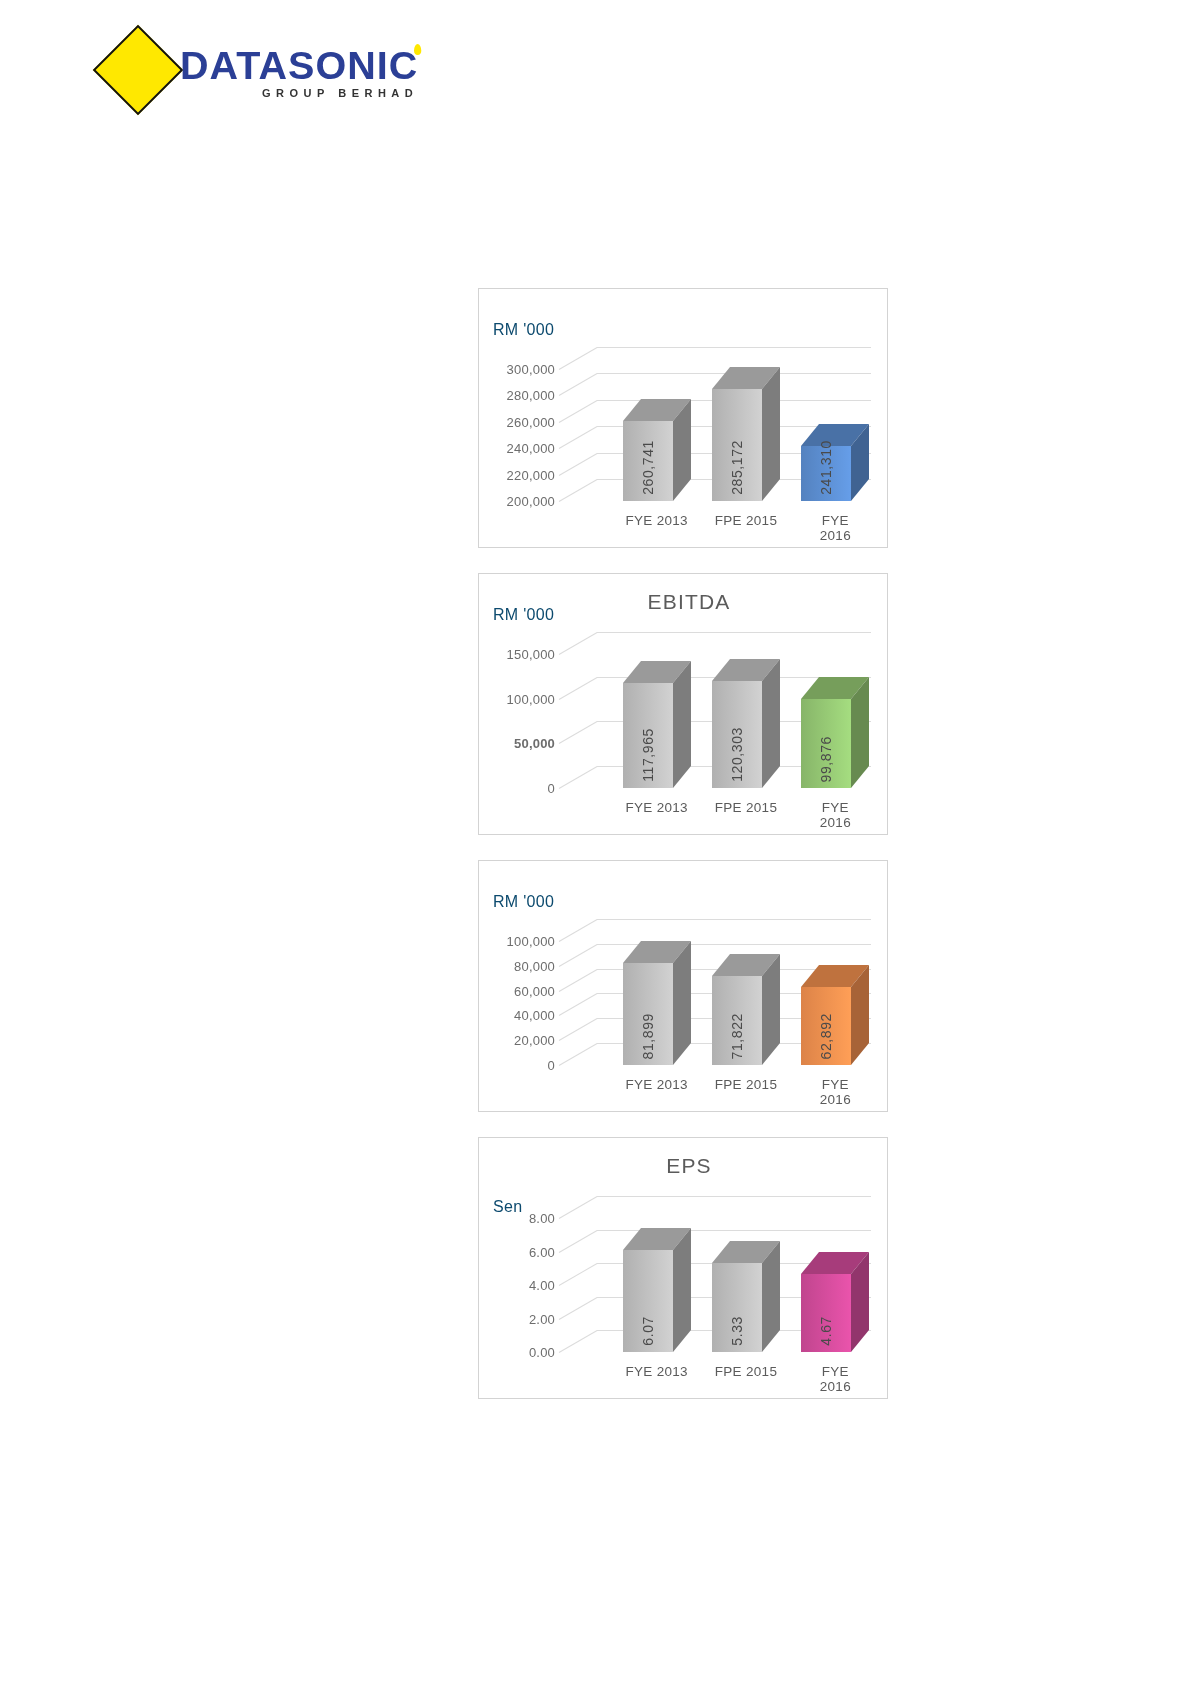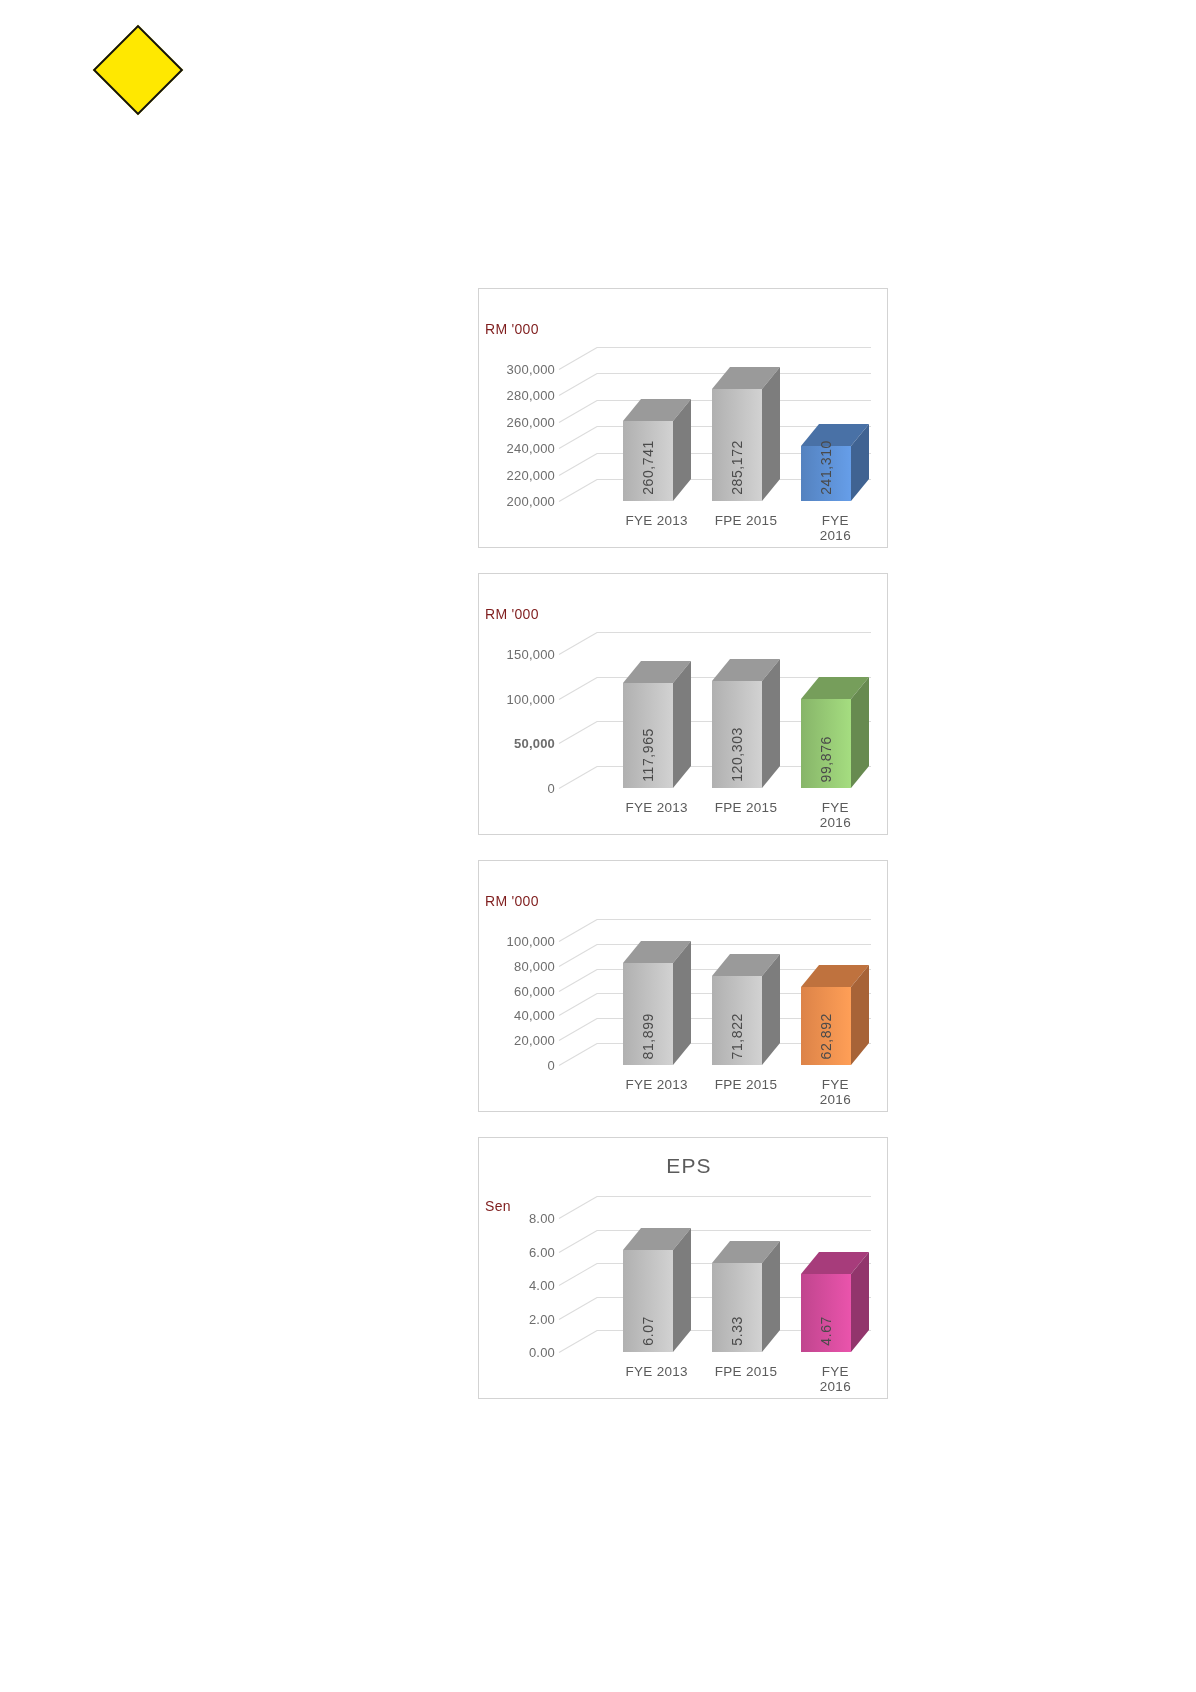--- a/index.html
+++ b/index.html
@@ -43,21 +43,21 @@
   .charts{position:absolute;left:478px;top:288px;width:410px;}
   .chart-box{
     position:relative;background:#fff;border:1px solid #d3d3d3;
     box-sizing:border-box;margin-bottom:25px;
   }
   .chart-title{
     position:absolute;width:100%;text-align:center;top:16px;left:6px;
     font-size:21px;color:#5b5b5b;letter-spacing:1.2px;font-weight:400;
   }
   .unit-label{
-    position:absolute;left:6px;font-size:14px;color:#7f1d1d;letter-spacing:.3px;
+    position:absolute;left:14px;font-size:16px;color:#0c4a6e;letter-spacing:.3px;
   }
   .ytick{
     position:absolute;right:0;text-align:right;width:70px;
     font-size:13px;color:#6d6d6d;letter-spacing:.2px;
     transform:translateY(-50%);
   }
   .xtick{
     position:absolute;text-align:center;font-size:13.5px;color:#5b5b5b;
     letter-spacing:.3px;transform:translateX(-50%);
   }
@@ -77,20 +77,27 @@
   }
 </style>
 </head>
 <body>
 
 <div class="header">
   <div class="stripe top"></div>
   <div class="stripe-thin"></div>
   <div class="stripe bot"></div>
   <div class="diamond"></div>
+  <div class="logo-wrap">
+    <div class="logo-main">
+      <span>DATASONIC</span>
+      <span class="logo-dot"></span>
+    </div>
+    <div class="logo-sub">GROUP BERHAD</div>
+  </div>
 </div>
 
 <div class="charts">
     <div class="chart-box" style="width: 410px; height: 260px;">
       <div class="unit-label" style="top: 32px;">RM '000</div>
       <div class="grid-slant" style="left: 80px; top: 212px; width: 43.909px; transform: rotate(-30.0686deg);"></div>
       <div class="grid-h" style="left: 118px; top: 190px; width: 274px;"></div>
       <div class="ytick" style="left: 6px; width: 70px; top: 212px;">200,000</div>
       <div class="grid-slant" style="left: 80px; top: 185.6px; width: 43.909px; transform: rotate(-30.0686deg);"></div>
       <div class="grid-h" style="left: 118px; top: 163.6px; width: 274px;"></div>
@@ -123,20 +130,21 @@
       <div class="xtick" style="left: 267px; top: 224px;">FPE 2015</div>
       <div class="bar" style="left: 322.32px; top: 157.471px; width: 50.0267px; height: 54.5292px;">
         <div class="front" style="background: linear-gradient(to right, rgb(84, 130, 191), rgb(102, 158, 233));"></div>
         <div class="top" style="height: 22px; top: -22px; background: rgb(73, 113, 166); transform: skewX(-39.2894deg); transform-origin: left bottom;"></div>
         <div class="side" style="width: 18px; right: -18px; background: rgb(64, 99, 146); transform: skewY(-50.7106deg); transform-origin: left top;"></div>
         <div class="val">241,310</div>
       </div>
       <div class="xtick" style="left: 356.333px; top: 224px;">FYE 2016</div>
     </div>
     <div class="chart-box" style="width: 410px; height: 262px;">
+      <div class="chart-title">EBITDA</div>
       <div class="unit-label" style="top: 32px;">RM '000</div>
       <div class="grid-slant" style="left: 80px; top: 214px; width: 43.909px; transform: rotate(-30.0686deg);"></div>
       <div class="grid-h" style="left: 118px; top: 192px; width: 274px;"></div>
       <div class="ytick" style="left: 6px; width: 70px; top: 214px;">0</div>
       <div class="grid-slant" style="left: 80px; top: 169.333px; width: 43.909px; transform: rotate(-30.0686deg);"></div>
       <div class="grid-h" style="left: 118px; top: 147.333px; width: 274px;"></div>
       <div class="ytick" style="left: 6px; width: 70px; top: 169.333px; font-weight: bold;">50,000</div>
       <div class="grid-slant" style="left: 80px; top: 124.667px; width: 43.909px; transform: rotate(-30.0686deg);"></div>
       <div class="grid-h" style="left: 118px; top: 102.667px; width: 274px;"></div>
       <div class="ytick" style="left: 6px; width: 70px; top: 124.667px;">100,000</div>

